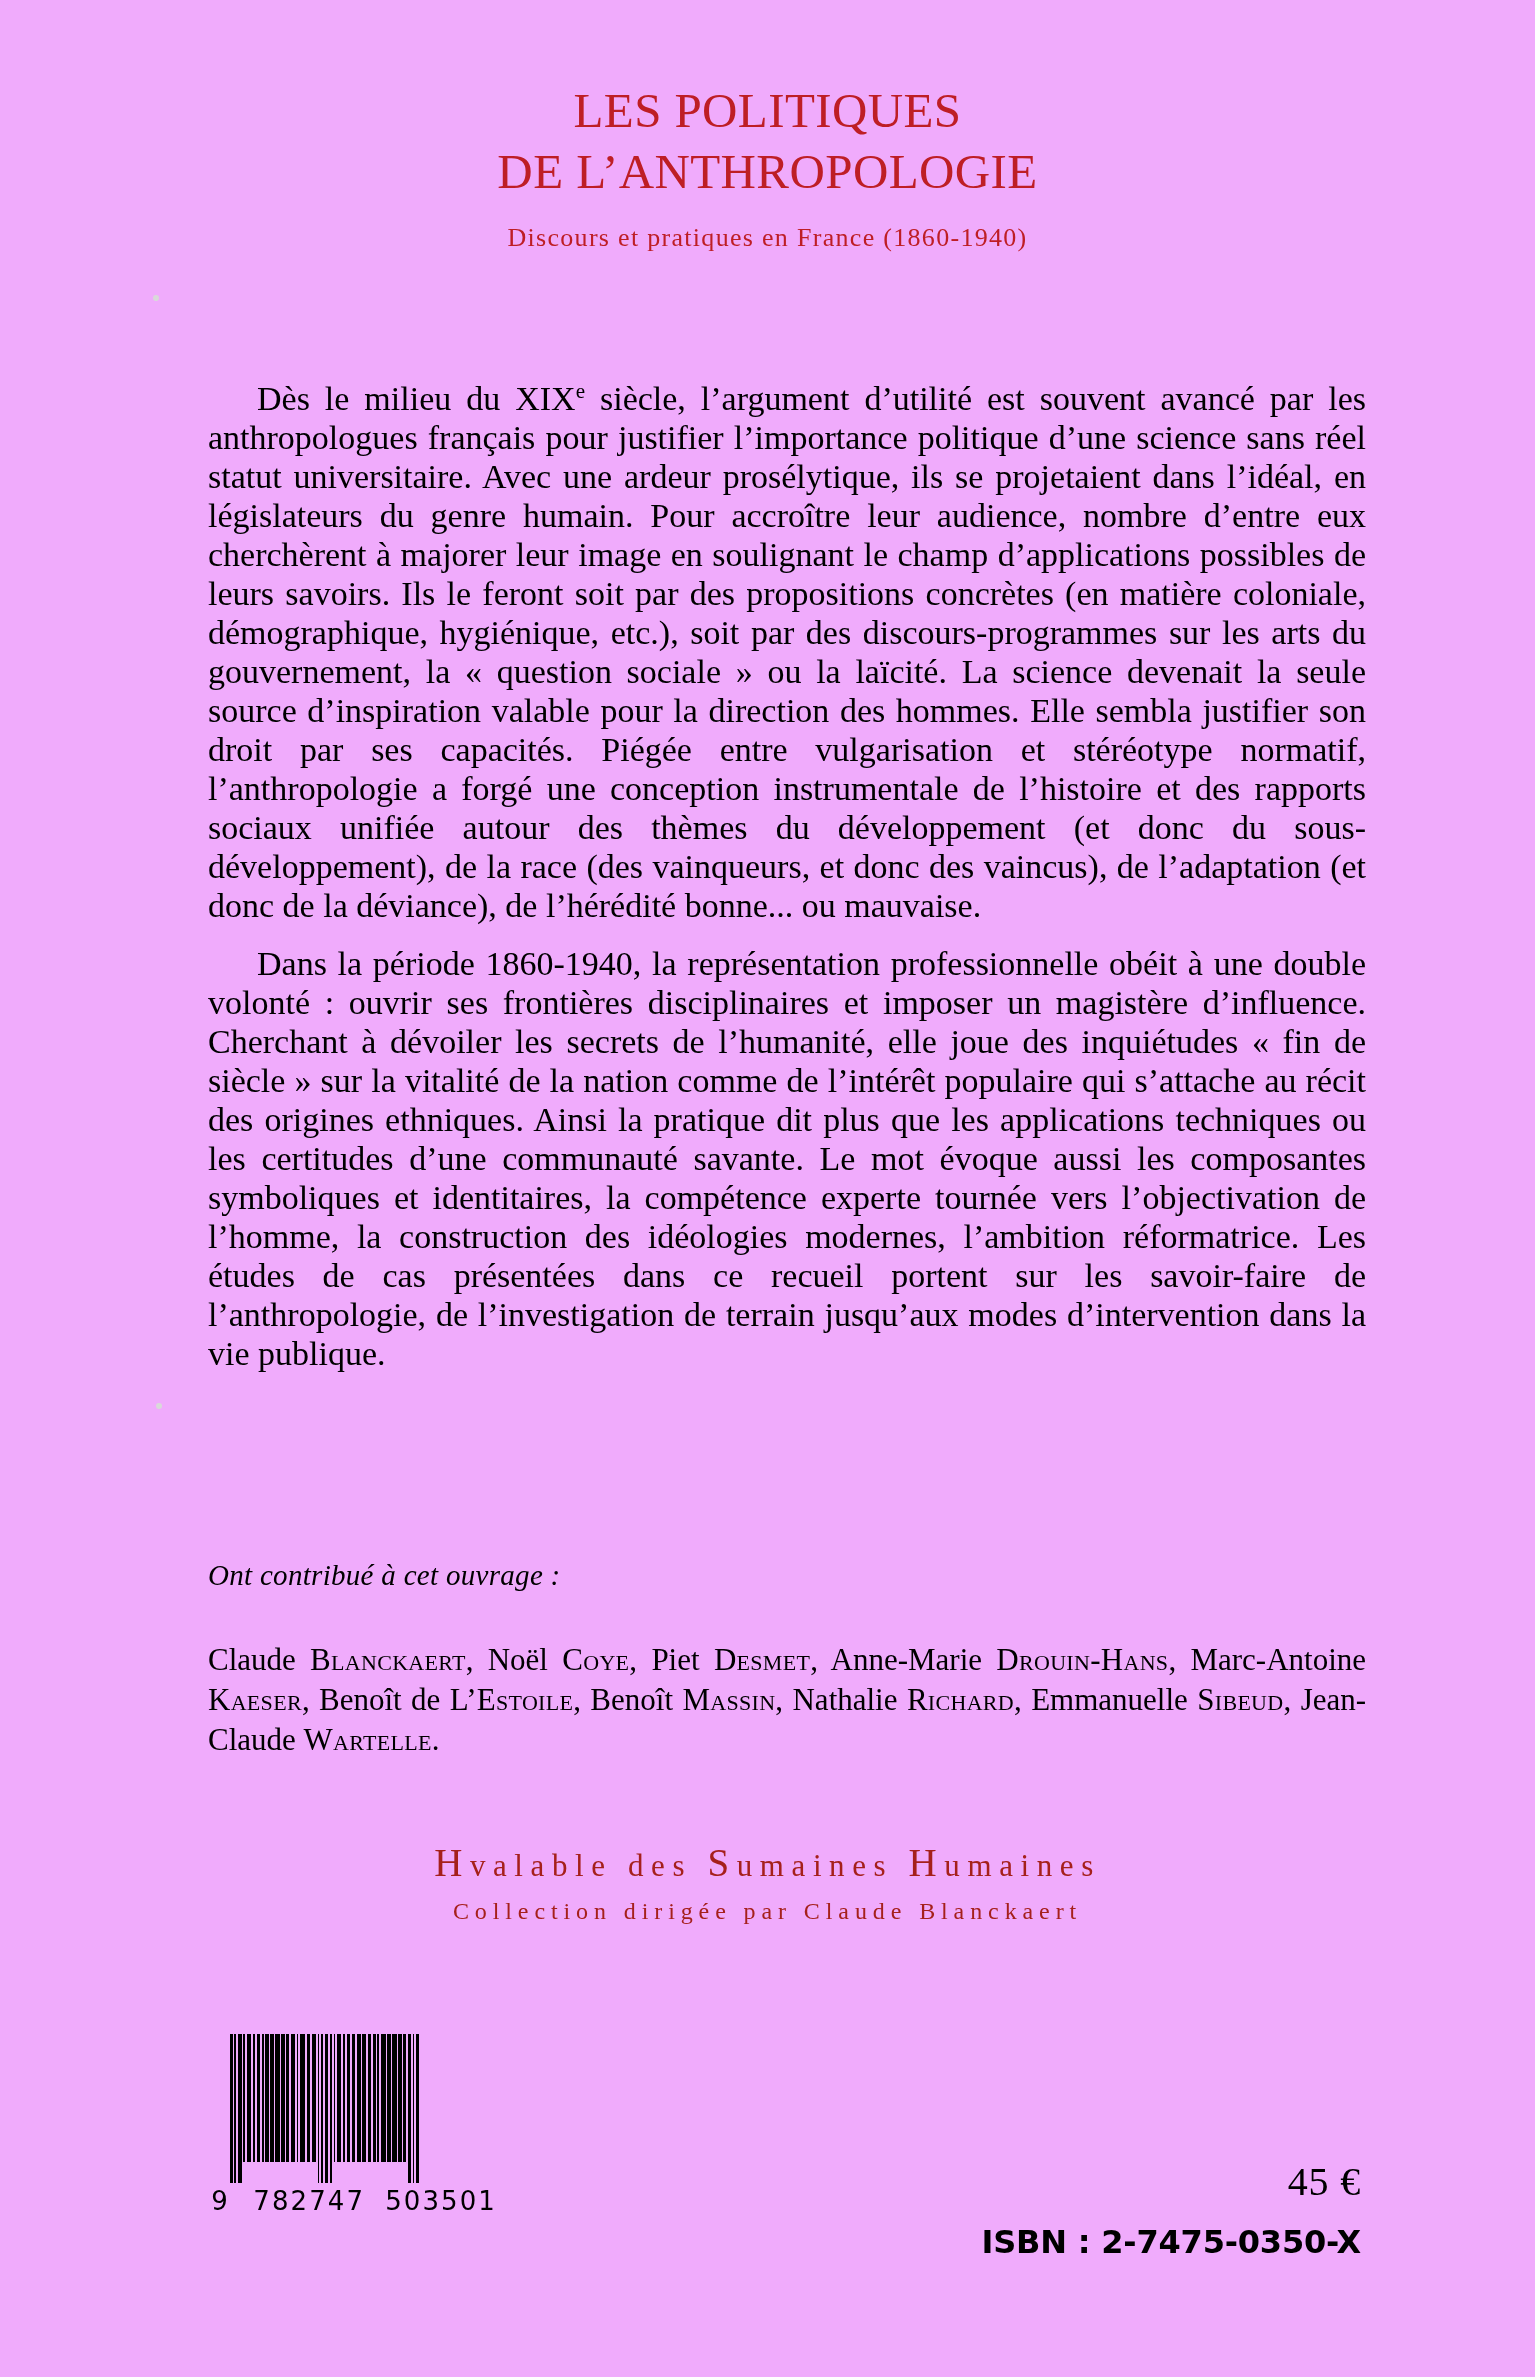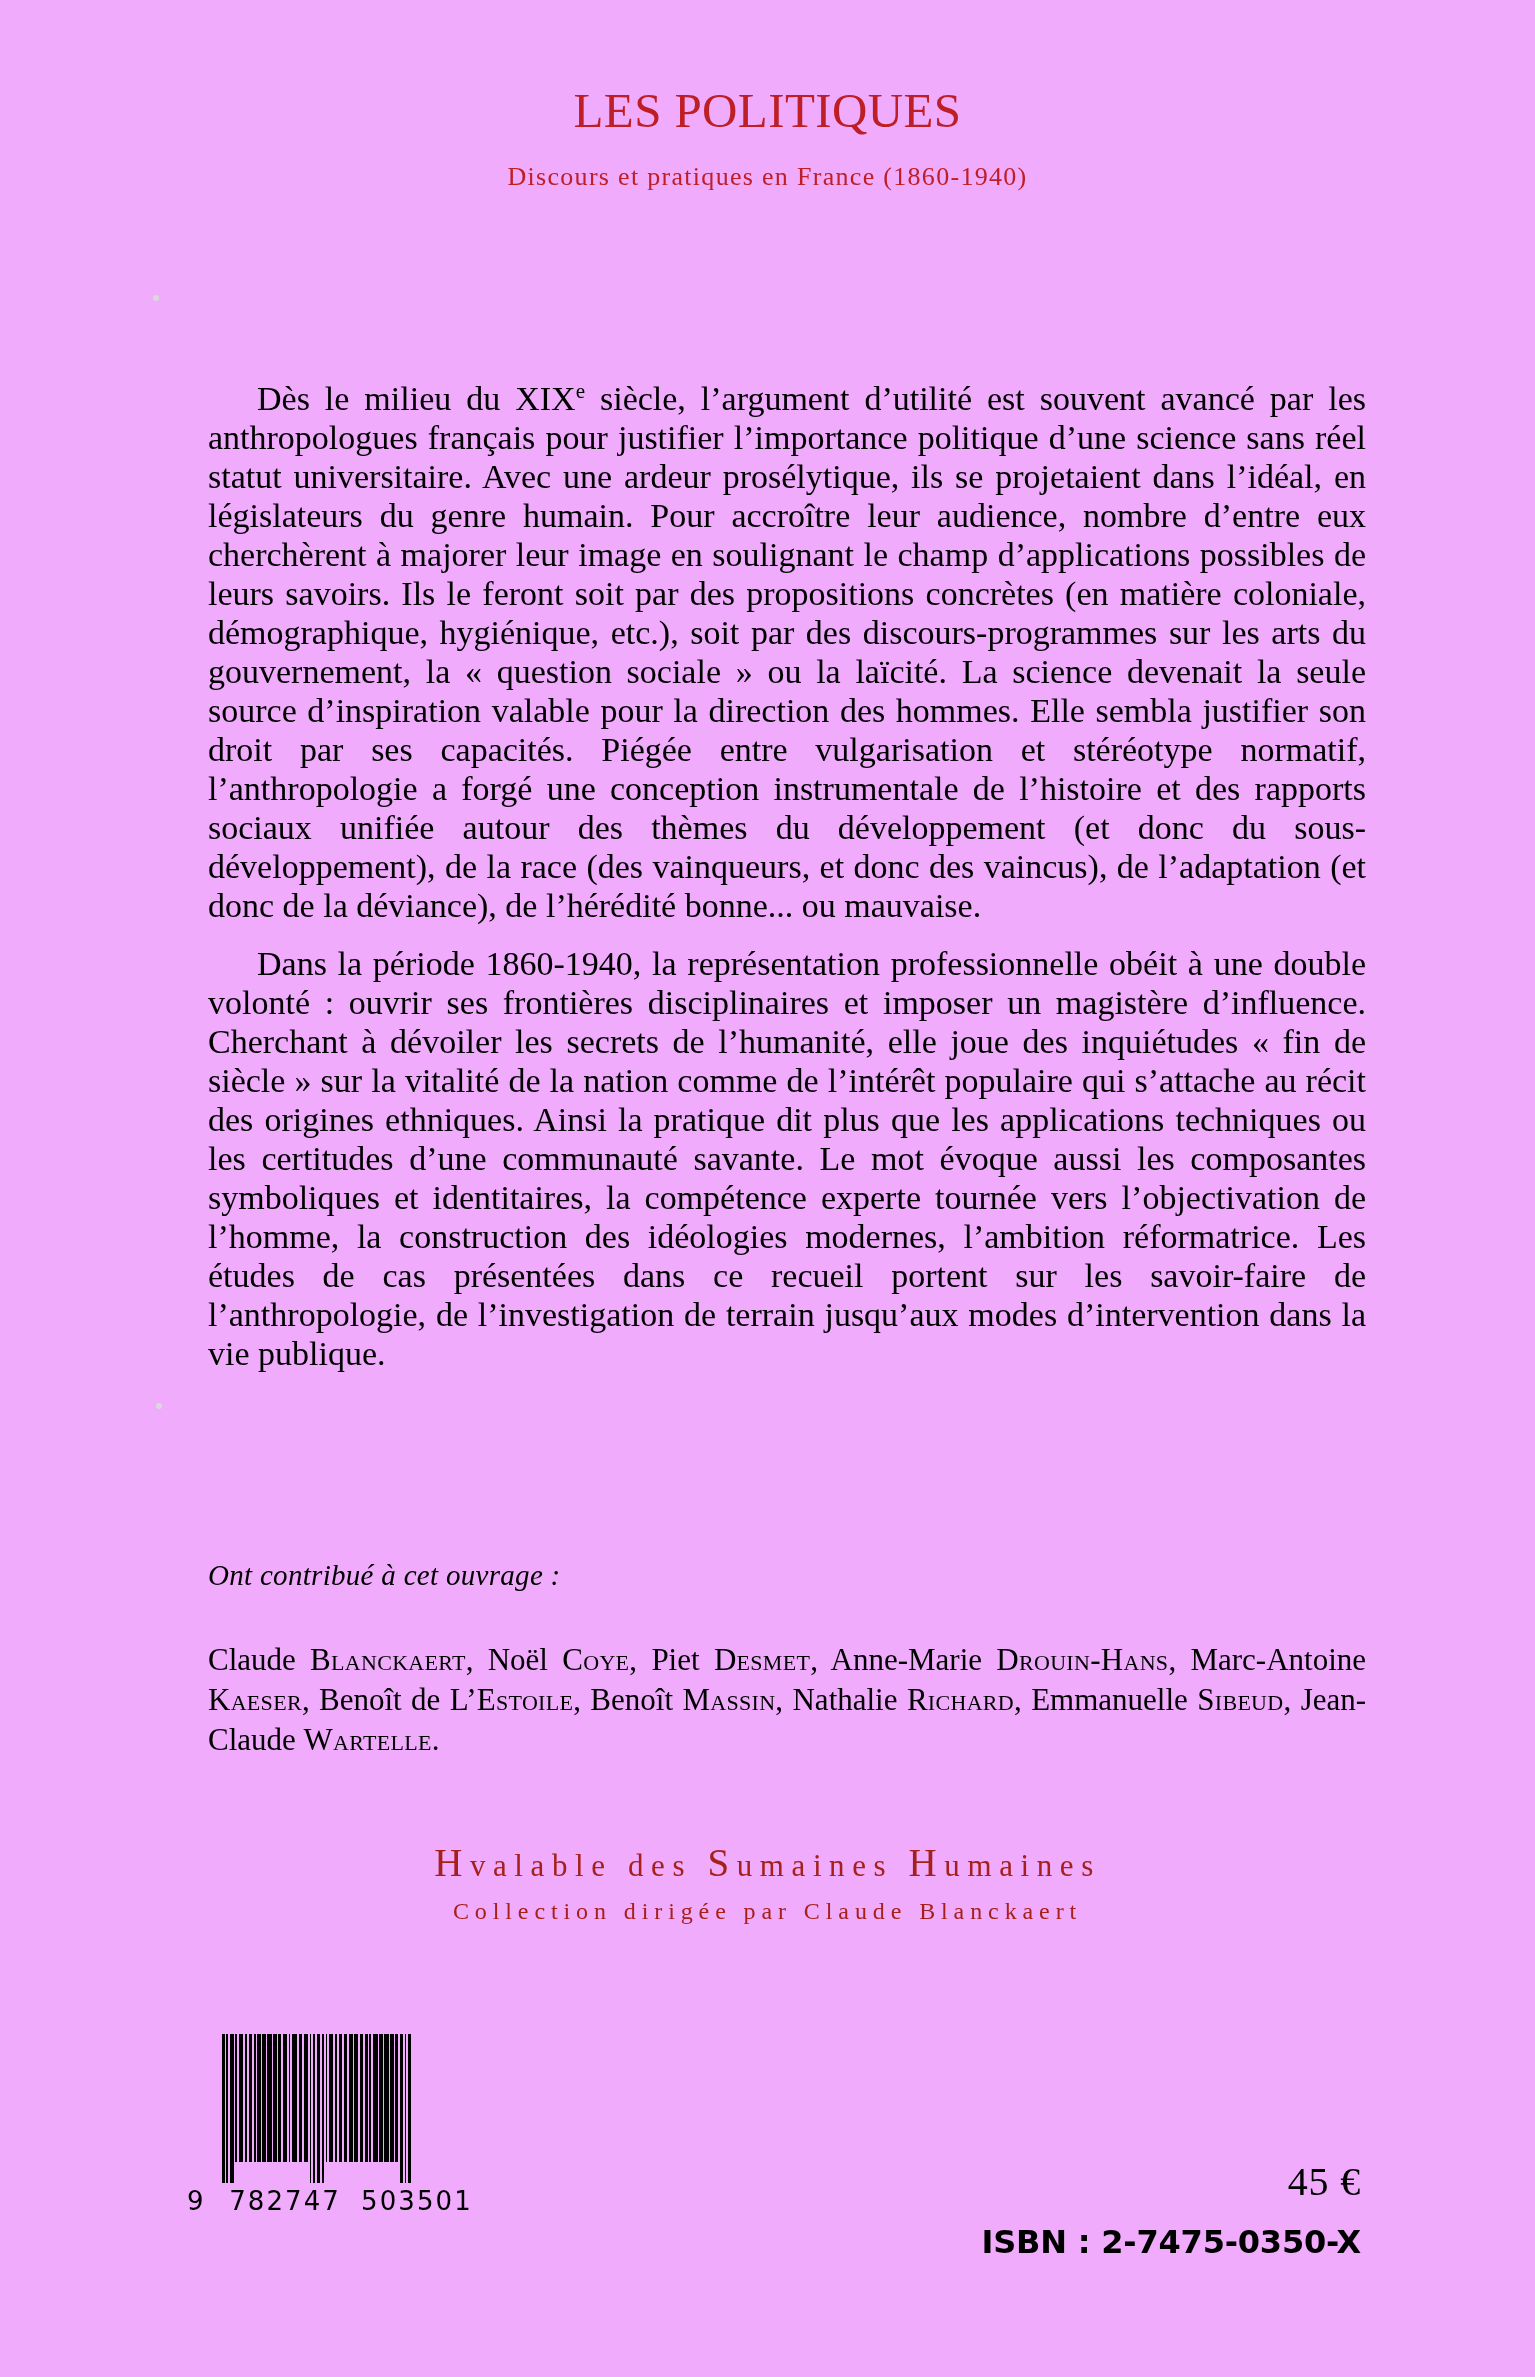--- a/index.html
+++ b/index.html
@@ -121,23 +121,24 @@
   .series-sub {
     font-size: 24px;
     letter-spacing: 5.9px;
     line-height: 34px;
     margin-top: 10px;
   }
 
   
   .barcode-wrap {
     position: absolute;
-    left: 187px;
+    left: 195px;
     top: 2034px;
     width: 302px;
+    text-align: right;
   }
   .barcode-bars {
     height: 128px;
     display: flex;
     align-items: flex-start;
     margin-left: 35px;
   }
   .barcode-bars i {
     display: block;
     background: #000;
@@ -177,20 +178,21 @@
 </head>
 <body>
 
 <div class="page">
 
   <span class="reg-dot left-top"></span>
   <span class="reg-dot left-bot"></span>
 
   <div class="title-block">
     <div class="title-line">LES POLITIQUES</div>
+    <div class="title-line">DE L’ANTHROPOLOGIE</div>
     <div class="subtitle-line">Discours et pratiques en France (1860-1940)</div>
   </div>
 
   <div class="blurb">
     <p><span>Dès le milieu du XIX</span><sup>e</sup><span> siècle, l’argument d’utilité est souvent avancé par les anthropologues français pour justifier l’importance politique d’une science sans réel statut universitaire. Avec une ardeur prosélytique, ils se projetaient dans l’idéal, en législateurs du genre humain. Pour accroître leur audience, nombre d’entre eux cherchèrent à majorer leur image en soulignant le champ d’applications possibles de leurs savoirs. Ils le feront soit par des propositions concrètes (en matière coloniale, démographique, hygiénique, etc.), soit par des discours-programmes sur les arts du gouvernement, la « question sociale » ou la laïcité. La science devenait la seule source d’inspiration valable pour la direction des hommes. Elle sembla justifier son droit par ses capacités. Piégée entre vulgarisation et stéréotype normatif, l’anthropologie a forgé une conception instrumentale de l’histoire et des rapports sociaux unifiée autour des thèmes du développement (et donc du sous-développement), de la race (des vainqueurs, et donc des vaincus), de l’adaptation (et donc de la déviance), de l’hérédité bonne... ou mauvaise.</span></p>
     <p>Dans la période 1860-1940, la représentation professionnelle obéit à une double volonté : ouvrir ses frontières disciplinaires et imposer un magistère d’influence. Cherchant à dévoiler les secrets de l’humanité, elle joue des inquiétudes « fin de siècle » sur la vitalité de la nation comme de l’intérêt populaire qui s’attache au récit des origines ethniques. Ainsi la pratique dit plus que les applications techniques ou les certitudes d’une communauté savante. Le mot évoque aussi les composantes symboliques et identitaires, la compétence experte tournée vers l’objectivation de l’homme, la construction des idéologies modernes, l’ambition réformatrice. Les études de cas présentées dans ce recueil portent sur les savoir-faire de l’anthropologie, de l’investigation de terrain jusqu’aux modes d’intervention dans la vie publique.</p>
   </div>
 
   <div class="contrib-lead">Ont contribué à cet ouvrage :</div>
   <div class="contrib-names" id="contrib-names"><span>Claude </span><span class="last">Blanckaert</span><span>, </span><span>Noël </span><span class="last">Coye</span><span>, </span><span>Piet </span><span class="last">Desmet</span><span>, </span><span>Anne-Marie </span><span class="last">Drouin-Hans</span><span>, </span><span>Marc-Antoine </span><span class="last">Kaeser</span><span>, </span><span>Benoît de </span><span class="last">L’Estoile</span><span>, </span><span>Benoît </span><span class="last">Massin</span><span>, </span><span>Nathalie </span><span class="last">Richard</span><span>, </span><span>Emmanuelle </span><span class="last">Sibeud</span><span>, </span><span>Jean-Claude </span><span class="last">Wartelle</span><span>.</span></div>

